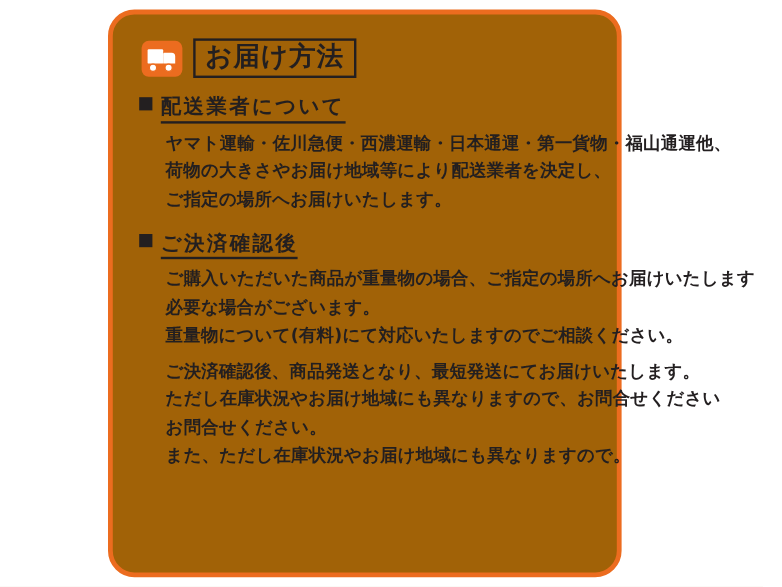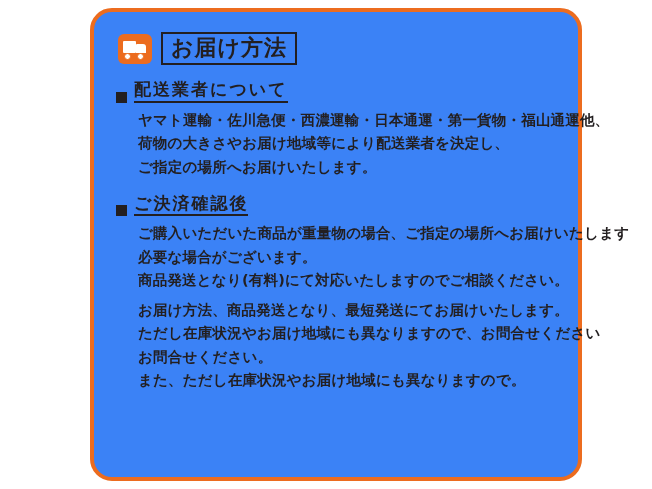--- a/index.html
+++ b/index.html
@@ -18,25 +18,25 @@
     position: relative;
     width: 652px;
     height: 489px;
     background: #ffffff;
   }
   
   .frame {
     position: absolute;
     left: 90px;
     top: 8px;
-    width: 492px;
+    width: 428px;
     height: 473px;
     border: 4px solid #ec6c1f;
     border-radius: 22px;
-    background: #3b82f6;
+    background: #a16207;
     padding: 14px 18px 10px 18px;
   }
   
   .title-row {
     display: flex;
     align-items: center;
     gap: 9px;
     margin: 6px 0 4px 6px;
   }
   .truck-badge {
@@ -86,21 +86,21 @@
     font-weight: bold;
     letter-spacing: 1px;
     color: #231f20;
     line-height: 1.1;
     white-space: nowrap;
   }
   
   .section { margin: 0 0 6px 0; }
   .section-head {
     display: flex;
-    align-items: flex-end;
+    align-items: flex-start;
     gap: 7px;
     margin: 14px 0 6px 4px;
   }
   .sq {
     width: 11px;
     height: 11px;
     background: #231f20;
     flex: 0 0 auto;
     margin-top: 2px;
   }
@@ -157,27 +157,27 @@
     </div>
 
     <div class="section">
       <div class="section-head">
         <span class="sq"></span>
         <span class="section-title">ご決済確認後</span>
       </div>
       <div class="lines">
         <div class="line">ご購入いただいた商品が重量物の場合、ご指定の場所へお届けいたします</div>
         <div class="line">必要な場合がございます。</div>
-        <div class="line">商品発送となり(有料)にて対応いたしますのでご相談ください。</div>
+        <div class="line">重量物について(有料)にて対応いたしますのでご相談ください。</div>
       </div>
     </div>
 
     <div class="section">
       <div class="lines">
-        <div class="line">お届け方法、商品発送となり、最短発送にてお届けいたします。</div>
+        <div class="line">ご決済確認後、商品発送となり、最短発送にてお届けいたします。</div>
         <div class="line">ただし在庫状況やお届け地域にも異なりますので、お問合せください</div>
         <div class="line">お問合せください。</div>
         <div class="line">また、ただし在庫状況やお届け地域にも異なりますので。</div>
       </div>
     </div>
 
   </div>
 </div>
 
 </body></html>

